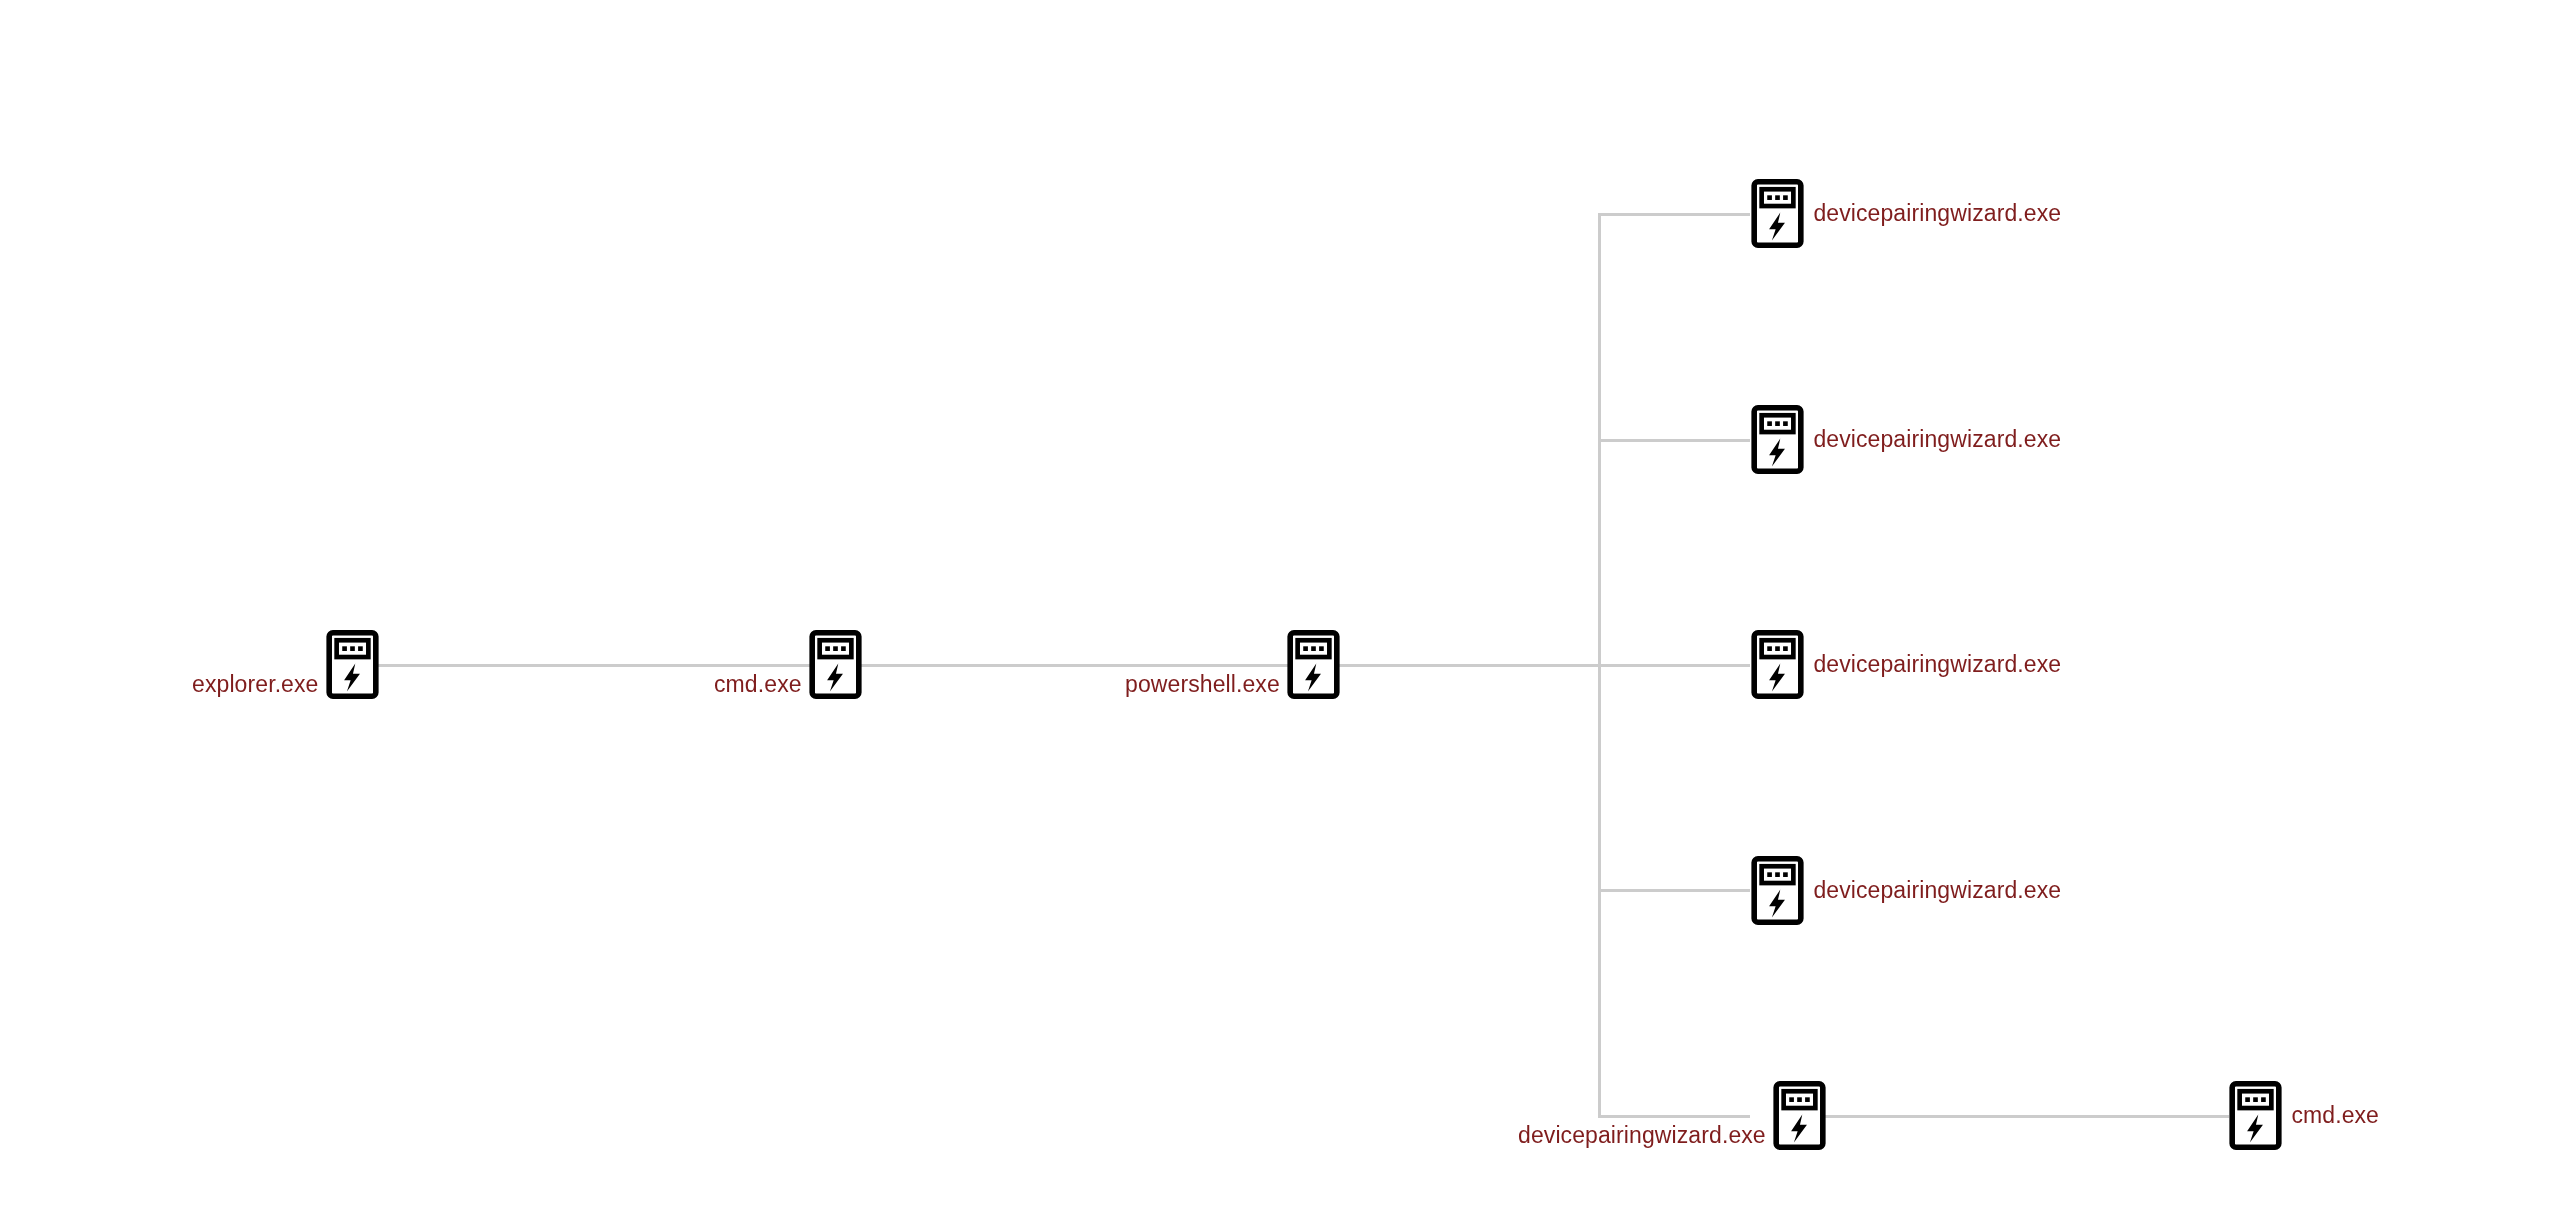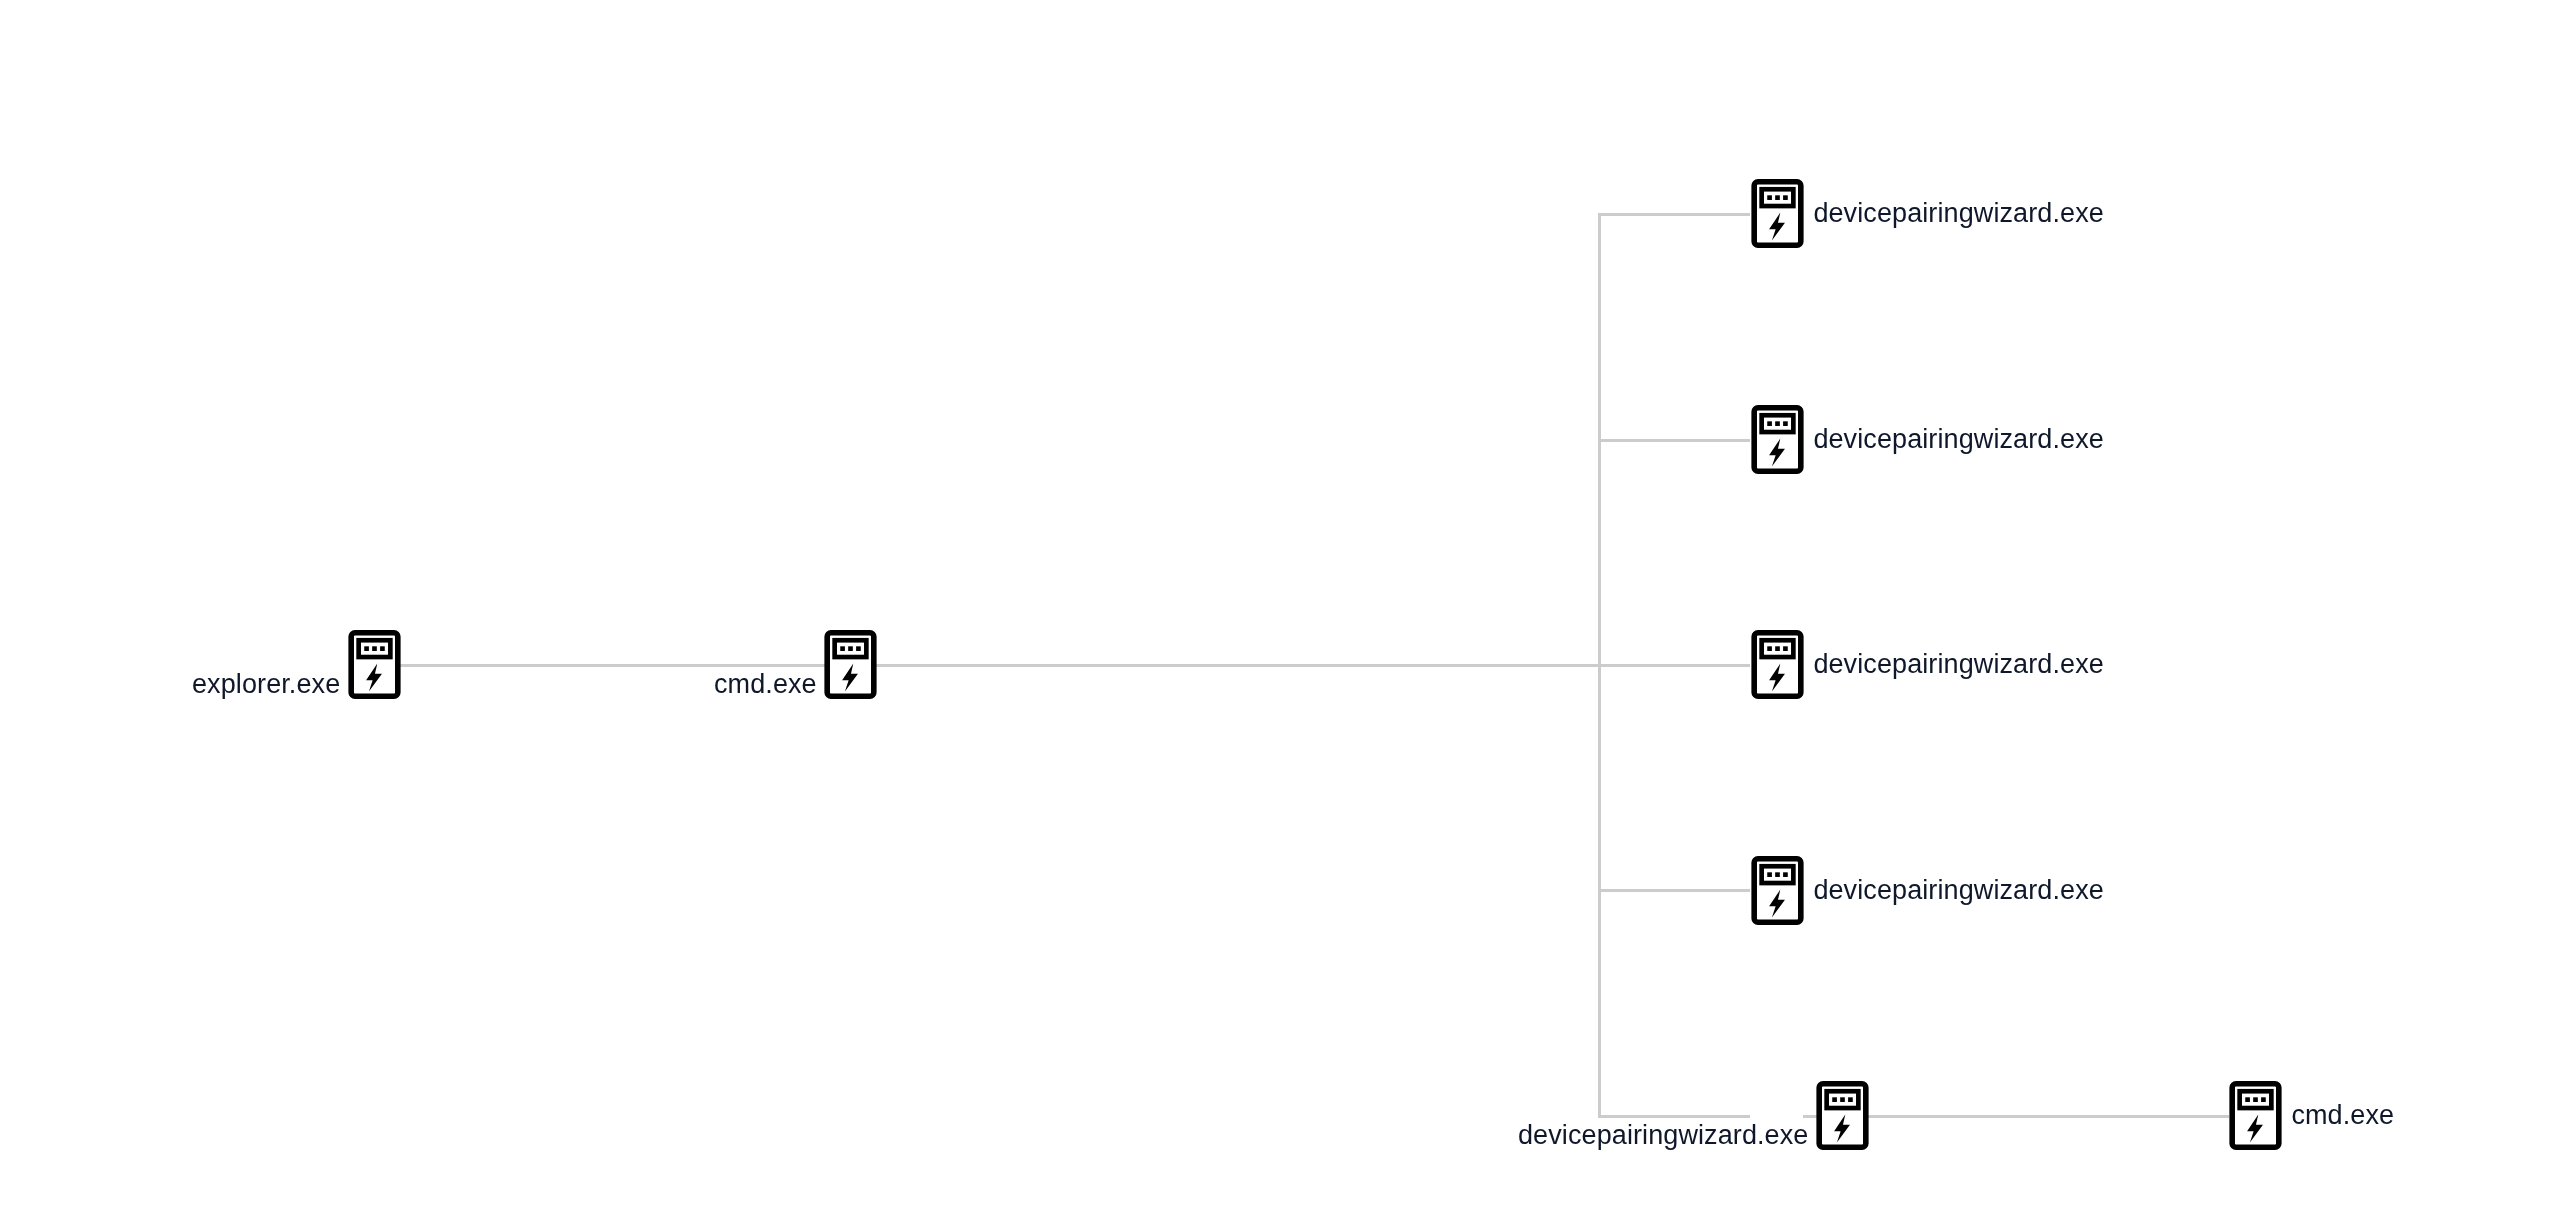--- a/index.html
+++ b/index.html
@@ -29,22 +29,22 @@
   .edge-v { width: 2.8px; }
 
   
   .node {
     position: absolute;
     display: flex;
     align-items: center;
     white-space: nowrap;
   }
   .node-label {
-    font-size: 27px;
-    color: #0f172a;
+    font-size: 23px;
+    color: #7f1d1d;
     letter-spacing: 0.1px;
     line-height: 1;
   }
   .node-label.left  { margin-right: 7.5px; text-align: right; margin-top: 40px; }
   .node-label.right { margin-left: 9.4px;  text-align: left; }
 
   .node-icon {
     width: 53px;
     height: 69px;
     flex: 0 0 auto;
@@ -87,20 +87,31 @@
     <svg class="node-icon" viewBox="0 0 56 74" xmlns="http://www.w3.org/2000/svg">
       <rect x="3" y="3" width="50" height="68" rx="4" fill="#ffffff" stroke="#000000" stroke-width="6"></rect>
       <rect x="11" y="11" width="34" height="18" fill="#ffffff" stroke="#000000" stroke-width="5"></rect>
       <rect x="17" y="17.5" width="5" height="5" fill="#000000"></rect>
       <rect x="25.5" y="17.5" width="5" height="5" fill="#000000"></rect>
       <rect x="34" y="17.5" width="5" height="5" fill="#000000"></rect>
       <path d="M31 36 L19 54 L26 54 L22 66 L36 47 L28.5 47 Z" fill="#000000"></path>
     </svg>
   </div>
 
+  <div class="node" style="left:1125px; top:630px;">
+    <span class="node-label left">powershell.exe</span>
+    <svg class="node-icon" viewBox="0 0 56 74" xmlns="http://www.w3.org/2000/svg">
+      <rect x="3" y="3" width="50" height="68" rx="4" fill="#ffffff" stroke="#000000" stroke-width="6"></rect>
+      <rect x="11" y="11" width="34" height="18" fill="#ffffff" stroke="#000000" stroke-width="5"></rect>
+      <rect x="17" y="17.5" width="5" height="5" fill="#000000"></rect>
+      <rect x="25.5" y="17.5" width="5" height="5" fill="#000000"></rect>
+      <rect x="34" y="17.5" width="5" height="5" fill="#000000"></rect>
+      <path d="M31 36 L19 54 L26 54 L22 66 L36 47 L28.5 47 Z" fill="#000000"></path>
+    </svg>
+  </div>
 
   <div class="node" style="left:1751px; top:179px;">
     <svg class="node-icon" viewBox="0 0 56 74" xmlns="http://www.w3.org/2000/svg">
       <rect x="3" y="3" width="50" height="68" rx="4" fill="#ffffff" stroke="#000000" stroke-width="6"></rect>
       <rect x="11" y="11" width="34" height="18" fill="#ffffff" stroke="#000000" stroke-width="5"></rect>
       <rect x="17" y="17.5" width="5" height="5" fill="#000000"></rect>
       <rect x="25.5" y="17.5" width="5" height="5" fill="#000000"></rect>
       <rect x="34" y="17.5" width="5" height="5" fill="#000000"></rect>
       <path d="M31 36 L19 54 L26 54 L22 66 L36 47 L28.5 47 Z" fill="#000000"></path>
     </svg>

